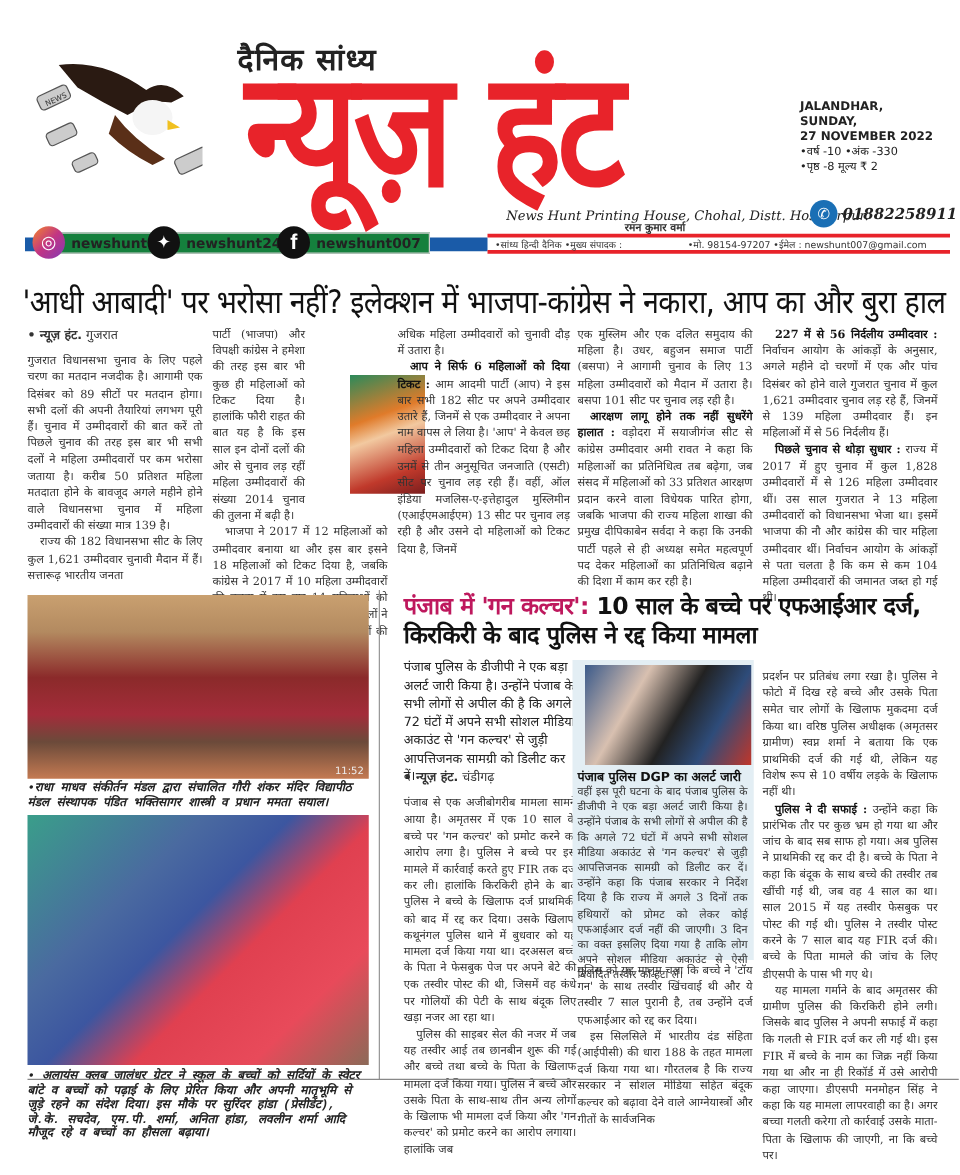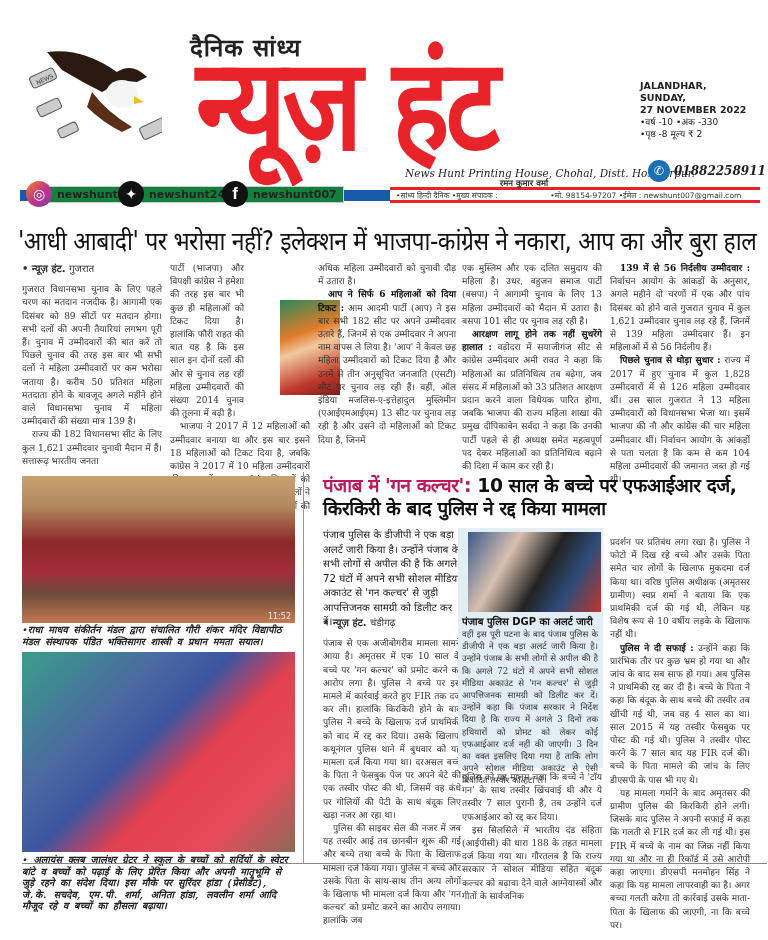--- a/index.html
+++ b/index.html
@@ -118,21 +118,21 @@
   <p class="ni">अधिक महिला उम्मीदवारों को चुनावी दौड़ में उतारा है।</p>
   <p><span class="sub">आप ने सिर्फ 6 महिलाओं को दिया टिकट :</span> <span>आम आदमी पार्टी (आप) ने इस बार सभी 182 सीट पर अपने उम्मीदवार उतारे हैं, जिनमें से एक उम्मीदवार ने अपना नाम वापस ले लिया है। 'आप' ने केवल छह महिला उम्मीदवारों को टिकट दिया है और उनमें से तीन अनुसूचित जनजाति (एसटी) सीट पर चुनाव लड़ रही हैं। वहीं, ऑल इंडिया मजलिस-ए-इत्तेहादुल मुस्लिमीन (एआईएमआईएम) 13 सीट पर चुनाव लड़ रही है और उसने दो महिलाओं को टिकट दिया है, जिनमें</span></p>
 </div>
 
 <div class="col" style="left:462px;top:262px;width:140px">
   <p class="ni">एक मुस्लिम और एक दलित समुदाय की महिला है। उधर, बहुजन समाज पार्टी (बसपा) ने आगामी चुनाव के लिए 13 महिला उम्मीदवारों को मैदान में उतारा है। बसपा 101 सीट पर चुनाव लड़ रही है।</p>
   <p><span class="sub">आरक्षण लागू होने तक नहीं सुधरेंगे हालात :</span> <span>वड़ोदरा में सयाजीगंज सीट से कांग्रेस उम्मीदवार अमी रावत ने कहा कि महिलाओं का प्रतिनिधित्व तब बढ़ेगा, जब संसद में महिलाओं को 33 प्रतिशत आरक्षण प्रदान करने वाला विधेयक पारित होगा, जबकि भाजपा की राज्य महिला शाखा की प्रमुख दीपिकाबेन सर्वदा ने कहा कि उनकी पार्टी पहले से ही अध्यक्ष समेत महत्वपूर्ण पद देकर महिलाओं का प्रतिनिधित्व बढ़ाने की दिशा में काम कर रही है।</span></p>
 </div>
 
 <div class="col" style="left:610px;top:262px;width:140px">
-  <p><span class="sub">139 में से 56 निर्दलीय उम्मीदवार :</span> <span>निर्वाचन आयोग के आंकड़ों के अनुसार, अगले महीने दो चरणों में एक और पांच दिसंबर को होने वाले गुजरात चुनाव में कुल 1,621 उम्मीदवार चुनाव लड़ रहे हैं, जिनमें से 139 महिला उम्मीदवार हैं। इन महिलाओं में से 56 निर्दलीय हैं।</span></p>
+  <p><span class="sub">227 में से 56 निर्दलीय उम्मीदवार :</span> <span>निर्वाचन आयोग के आंकड़ों के अनुसार, अगले महीने दो चरणों में एक और पांच दिसंबर को होने वाले गुजरात चुनाव में कुल 1,621 उम्मीदवार चुनाव लड़ रहे हैं, जिनमें से 139 महिला उम्मीदवार हैं। इन महिलाओं में से 56 निर्दलीय हैं।</span></p>
   <p><span class="sub">पिछले चुनाव से थोड़ा सुधार :</span> <span>राज्य में 2017 में हुए चुनाव में कुल 1,828 उम्मीदवारों में से 126 महिला उम्मीदवार थीं। उस साल गुजरात ने 13 महिला उम्मीदवारों को विधानसभा भेजा था। इसमें भाजपा की नौ और कांग्रेस की चार महिला उम्मीदवार थीं। निर्वाचन आयोग के आंकड़ों से पता चलता है कि कम से कम 104 महिला उम्मीदवारों की जमानत जब्त हो गई थी।</span></p>
 </div>
 
 <div class="photo" id="photo-mandir">
   <span style="position:absolute;right:4px;bottom:2px;font-size:8px;color:#eee">11:52</span>
 </div>
 <div class="caption" style="left:22px;top:625px;width:275px">•राधा माधव संकीर्तन मंडल द्वारा संचालित गौरी शंकर मंदिर विद्यापीठ मंडल संस्थापक पंडित भक्तिसागर शास्त्री व प्रधान ममता सयाल।</div>
 
 <div class="photo" id="photo-club"></div>
 <div class="caption" style="left:22px;top:855px;width:275px">• अलायंस क्लब जालंधर ग्रेटर ने स्कूल के बच्चों को सर्दियों के स्वेटर बांटे व बच्चों को पढ़ाई के लिए प्रेरित किया और अपनी मातृभूमि से जुड़े रहने का संदेश दिया। इस मौके पर सुरिंदर हांडा (प्रेसीडेंट), जे.के. सचदेव, एम.पी. शर्मा, अनिता हांडा, लवलीन शर्मा आदि मौजूद रहे व बच्चों का हौसला बढ़ाया।</div>

